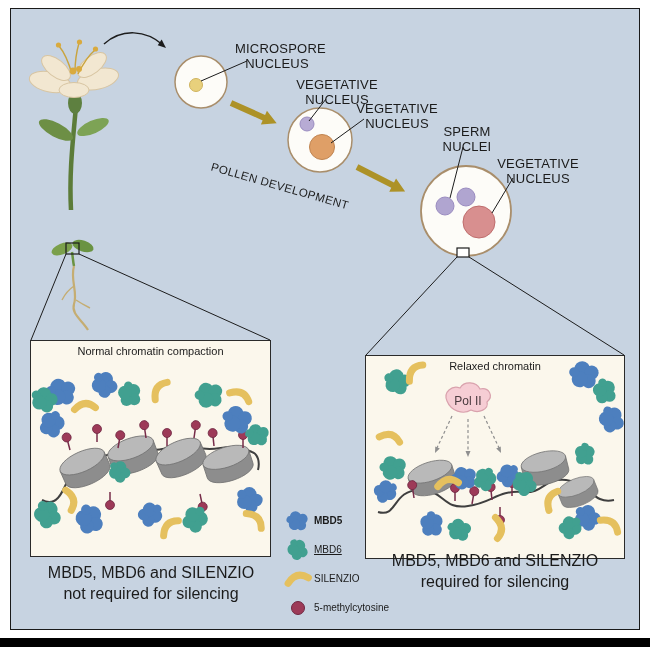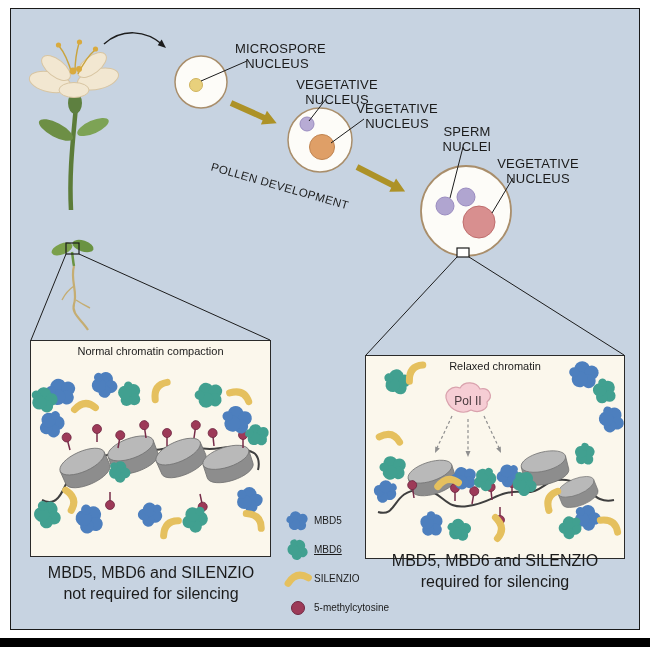--- a/index.html
+++ b/index.html
@@ -261,19 +261,19 @@
 
   <div class="label" id="pollen-dev-label">POLLEN DEVELOPMENT</div>
 
   <div class="label" id="pol2-label">Pol II</div>
 
   <div class="label caption" style="left:36px; top:563px; width:230px;">MBD5, MBD6 and SILENZIO
 not required for silencing</div>
   <div class="label caption" style="left:375px; top:551px; width:240px;">MBD5, MBD6 and SILENZIO
 required for silencing</div>
 
-  <div class="legend-label" style="left:314px; top:515px;">MBD5</div>
+  <div class="legend-label" style="left:314px; top:515px;font-weight:bold;">MBD5</div>
   <div class="legend-label" style="left:314px; top:544px;text-decoration:underline;">MBD6</div>
   <div class="legend-label" style="left:314px; top:573px;">SILENZIO</div>
   <div class="legend-label" style="left:314px; top:602px;">5-methylcytosine</div>
 
   <div class="bottom-bar"></div>
 </div>
 
 </body></html>

